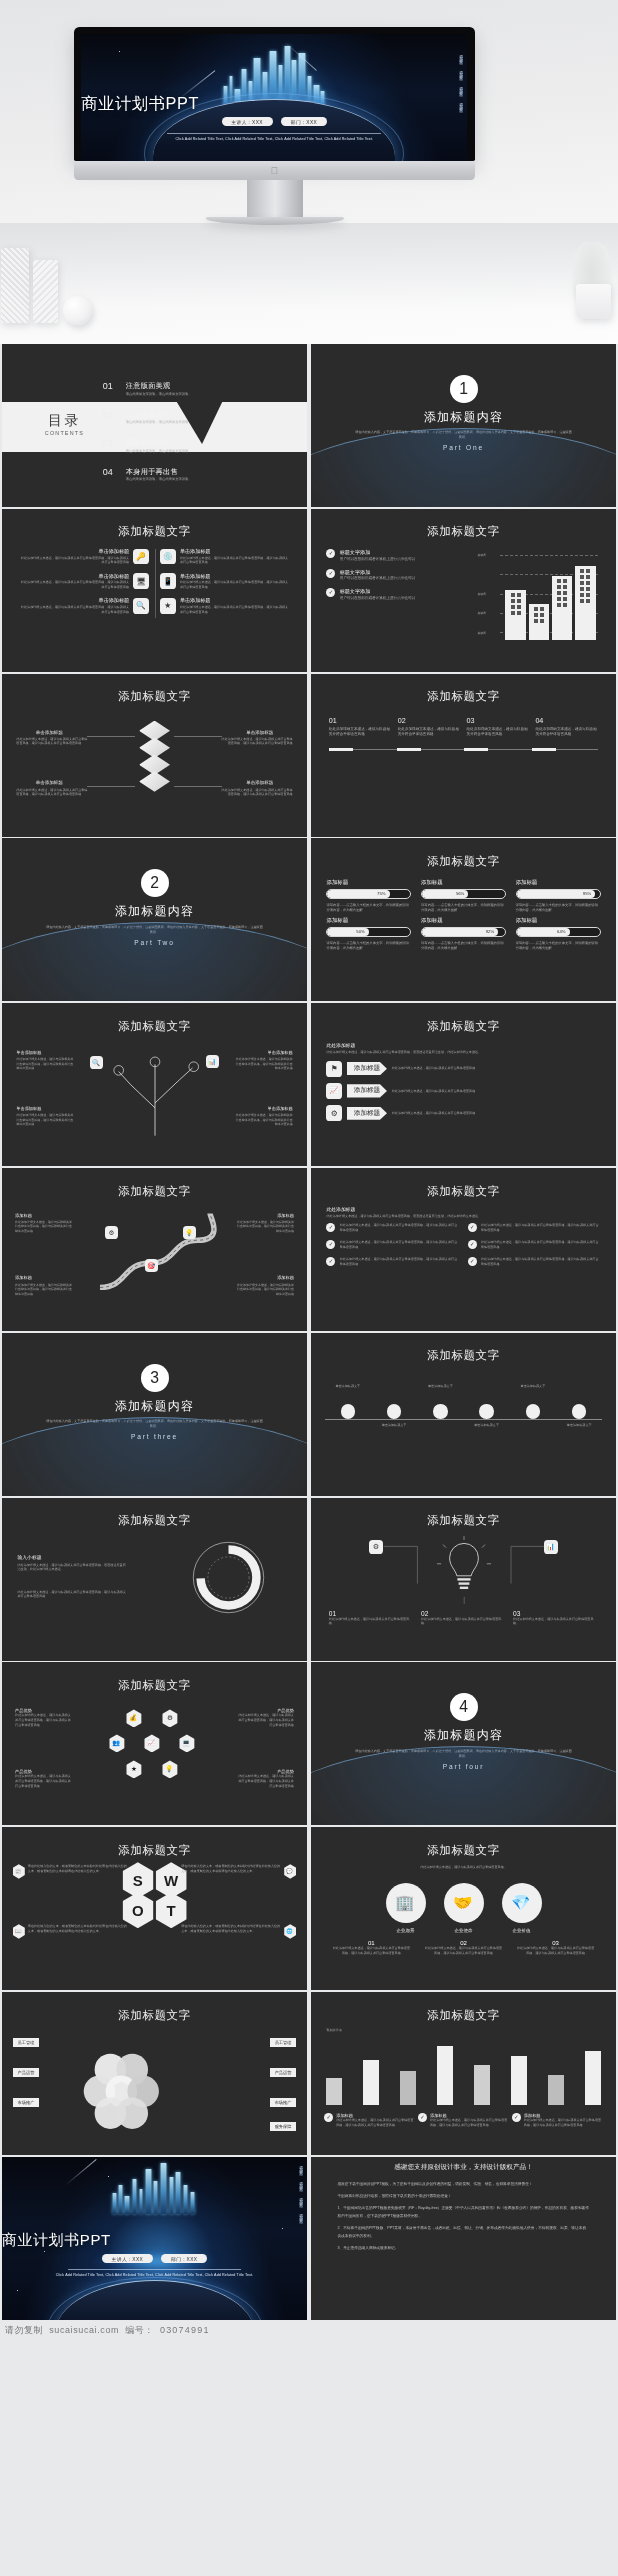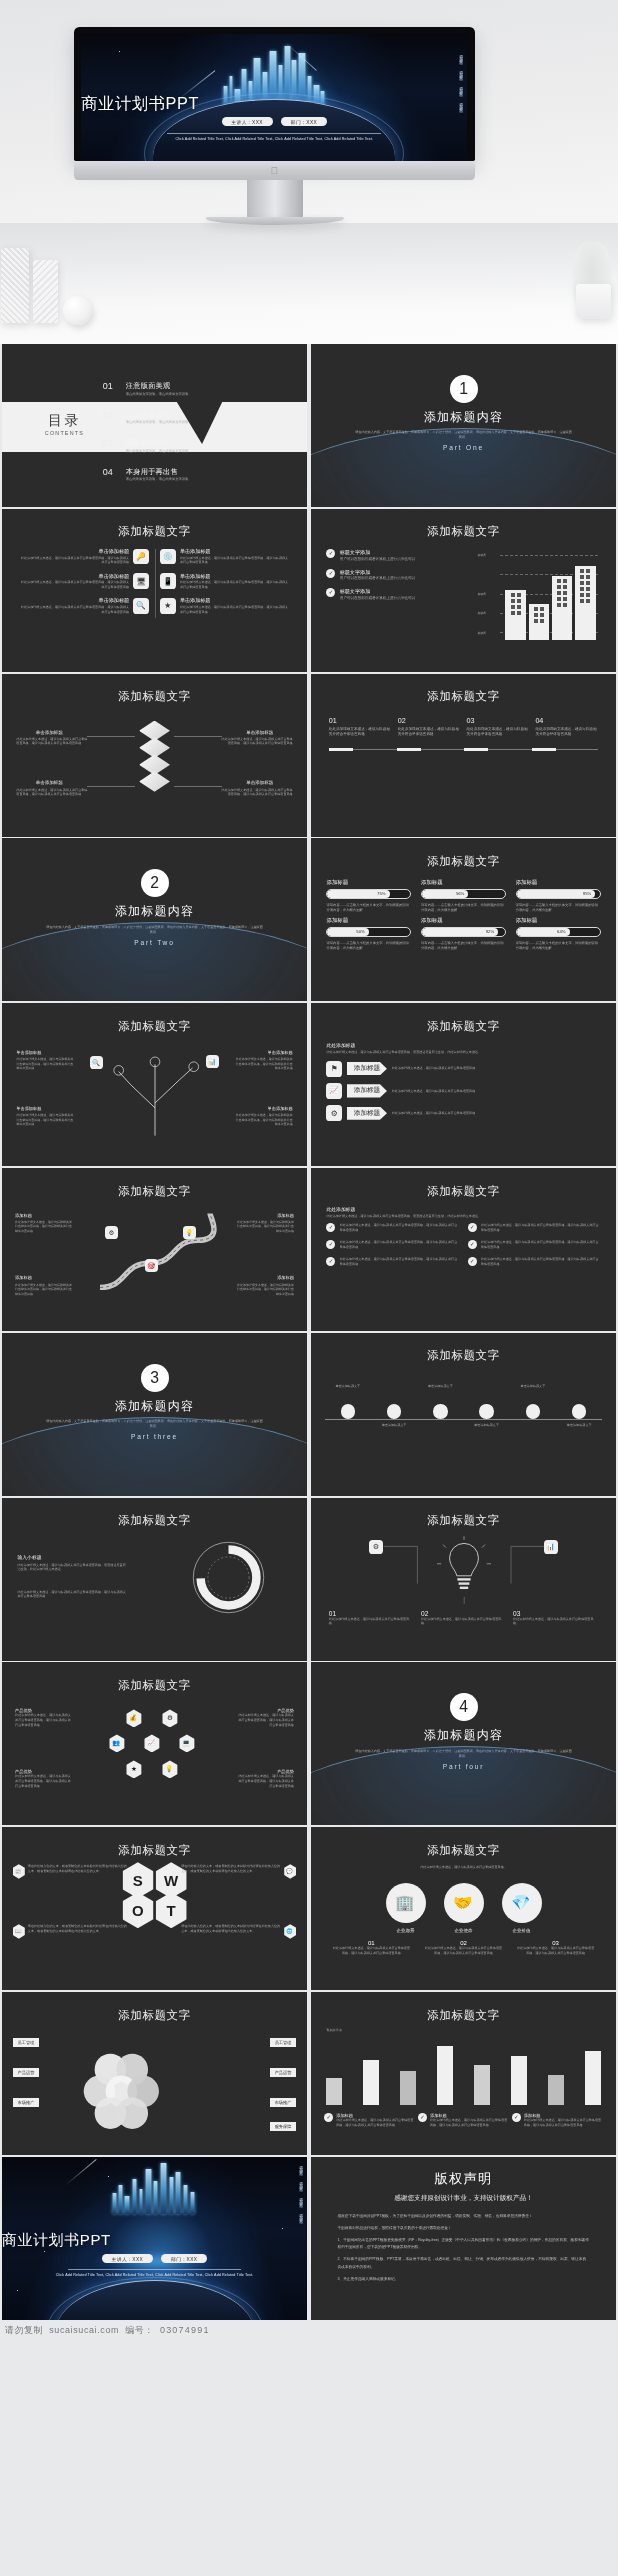--- a/index.html
+++ b/index.html
@@ -1010,21 +1010,20 @@
       <div class="hero-badges" style="top:97px">
         <span class="hero-badge">主讲人：XXX</span>
         <span class="hero-badge">部门：XXX</span>
       </div>
       <div class="hero-rule" style="left:66px;right:66px;top:112px"></div>
       <div class="hero-sub" style="top:116px">Click Add Related Title Text, Click Add Related Title Text, Click Add Related Title Text, Click Add Related Title Text.</div>
       <div class="side-vert" style="top:4.8px">添加标题 · 添加标题 · 添加标题 · 添加标题</div>
     </div>
 
     <div class="slide">
-      <div class="cr-title">版权声明</div>
       <div class="cr-sub">感谢您支持原创设计事业，支持设计版权产品！</div>
       <div class="cr-body">
         <p>感谢您下载千图网原创PPT模板，为了您和千图网以及原创作者的利益，请勿复制、传播、销售，否则将承担法律责任！</p>
         <p>千图网将对作品进行维权，按照传播下载次数的十倍进行索取赔偿金！</p>
         <p>1、千图网网站出售的PPT模版是免版税类（RF：Royalty-free）正版受《中华人民共和国著作法》和《世界版权公约》的保护，作品的所有权、版权和著作权归千图网所有，您下载的是PPT模版素材使用权。</p>
         <p>2、不得将千图网的PPT模版、PPT素材，本身用于再出售，或者出租、出借、转让、分销、发布或者作为礼物供他人使用，不得转授权、出卖、转让本协议或本协议中的权利。</p>
         <p>3、禁止把作品纳入商标或服务标记。</p>
       </div>
     </div>
   </div>

